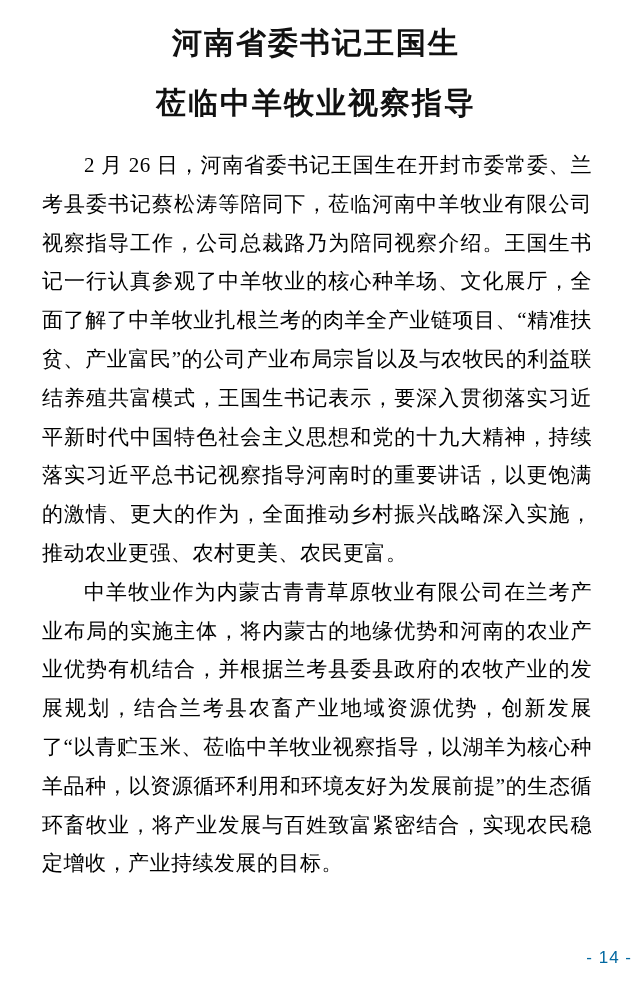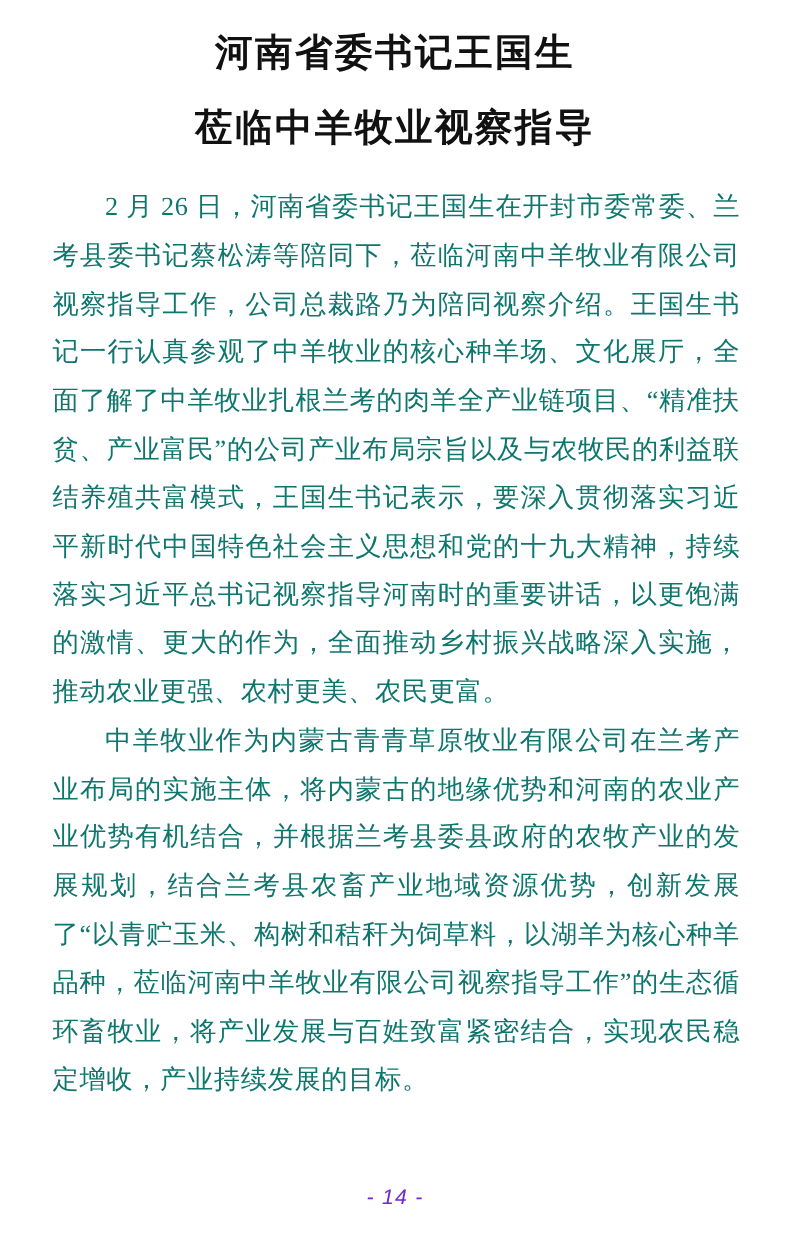--- a/index.html
+++ b/index.html
@@ -37,46 +37,45 @@
     margin: 26px 40px 0 42px;
   }
   .body-para {
     margin: 0;
     font-size: 21px;
     line-height: 38.8px;
     text-align: justify;
     text-justify: inter-character;
     text-indent: 2em;
     letter-spacing: 0.5px;
-    color: #0f766e;
+    color: #000000;
     word-break: break-all;
   }
   .page-footer {
     position: absolute;
     left: 0;
     right: 0;
     bottom: 18px;
-    text-align: center;
+    text-align: right;
     font-family: "Liberation Sans", "DejaVu Sans", sans-serif;
     font-size: 17px;
-    color: #6d28d9;
+    color: #0369a1;
     letter-spacing: 1px;
-    font-style: italic;
   }
 </style>
 </head>
 <body>
 
 <div class="page">
 
   <div class="title-block">
     <h1 class="doc-title">河南省委书记王国生</h1>
     <h1 class="doc-title">莅临中羊牧业视察指导</h1>
   </div>
 
   <div class="body-block">
     <p class="body-para">2 月 26 日，河南省委书记王国生在开封市委常委、兰考县委书记蔡松涛等陪同下，莅临河南中羊牧业有限公司视察指导工作，公司总裁路乃为陪同视察介绍。王国生书记一行认真参观了中羊牧业的核心种羊场、文化展厅，全面了解了中羊牧业扎根兰考的肉羊全产业链项目、“精准扶贫、产业富民”的公司产业布局宗旨以及与农牧民的利益联结养殖共富模式，王国生书记表示，要深入贯彻落实习近平新时代中国特色社会主义思想和党的十九大精神，持续落实习近平总书记视察指导河南时的重要讲话，以更饱满的激情、更大的作为，全面推动乡村振兴战略深入实施，推动农业更强、农村更美、农民更富。</p>
-    <p class="body-para">中羊牧业作为内蒙古青青草原牧业有限公司在兰考产业布局的实施主体，将内蒙古的地缘优势和河南的农业产业优势有机结合，并根据兰考县委县政府的农牧产业的发展规划，结合兰考县农畜产业地域资源优势，创新发展了“以青贮玉米、构树和秸秆为饲草料，以湖羊为核心种羊品种，莅临河南中羊牧业有限公司视察指导工作”的生态循环畜牧业，将产业发展与百姓致富紧密结合，实现农民稳定增收，产业持续发展的目标。</p>
+    <p class="body-para">中羊牧业作为内蒙古青青草原牧业有限公司在兰考产业布局的实施主体，将内蒙古的地缘优势和河南的农业产业优势有机结合，并根据兰考县委县政府的农牧产业的发展规划，结合兰考县农畜产业地域资源优势，创新发展了“以青贮玉米、莅临中羊牧业视察指导，以湖羊为核心种羊品种，以资源循环利用和环境友好为发展前提”的生态循环畜牧业，将产业发展与百姓致富紧密结合，实现农民稳定增收，产业持续发展的目标。</p>
   </div>
 
   <div class="page-footer">- 14 -</div>
 
 </div>
 
 </body></html>

